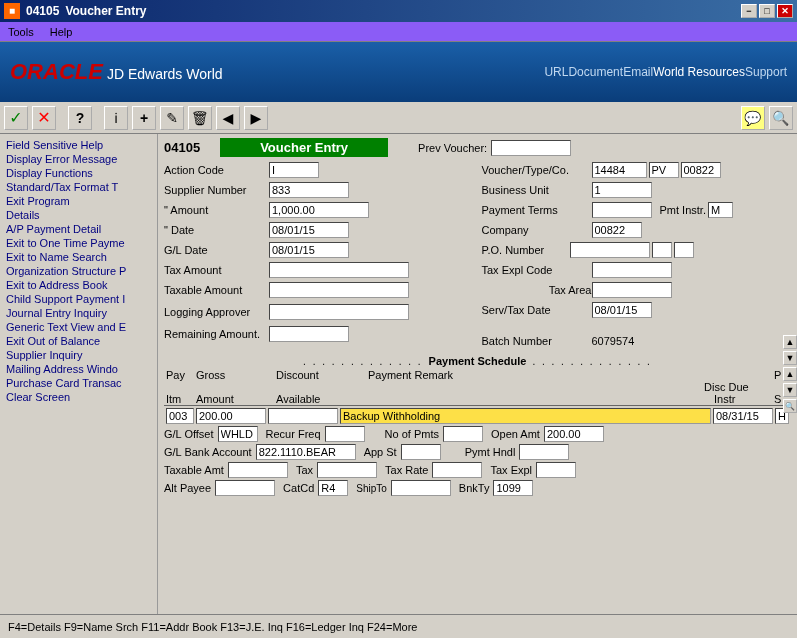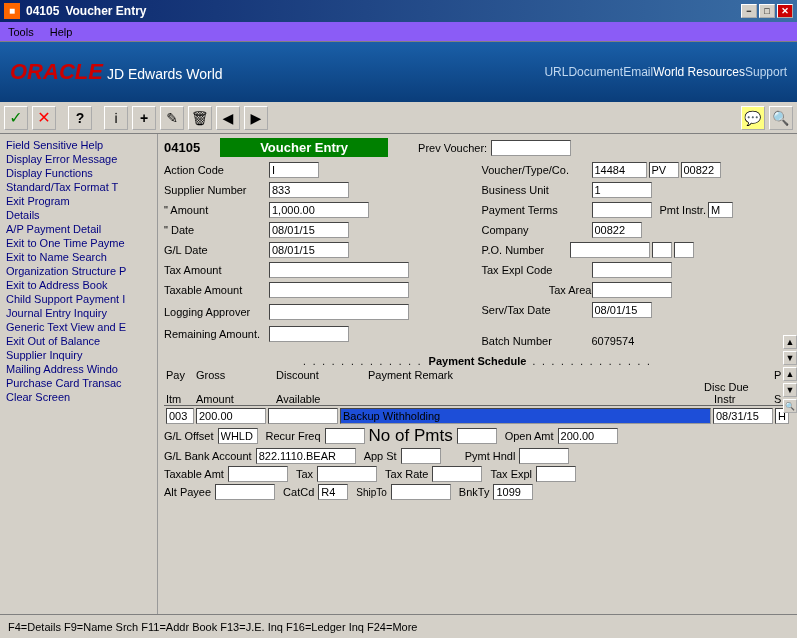--- a/index.html
+++ b/index.html
@@ -226,34 +226,34 @@
         <span style="width:80px;">Available</span>
         <span style="flex:1;"></span>
         <span style="width:60px;">Instr</span>
         <span style="width:15px;">S</span>
       </div>
 
       <div style="display:flex;align-items:center;margin-top:2px;padding:0 2px;">
         <input type="text" style="width: 28px;" value="003">
         <input type="text" style="width: 70px; margin-left: 2px;" value="200.00">
         <input type="text" style="width: 70px; margin-left: 2px;" value="">
-        <input type="text" style="flex: 1 1 0%; margin-left: 2px; background: #1d4ed8;" value="Backup Withholding">
+        <input type="text" style="flex: 1 1 0%; margin-left: 2px; background: #fde047;" value="Backup Withholding">
         <input type="text" style="width: 60px; margin-left: 2px;" value="08/31/15">
         <input type="text" style="width: 14px; margin-left: 2px;" value="H">
       </div>
     </div>
 
     <div style="margin-top:2px;">
 
       <div style="display:flex;align-items:center;gap:4px;margin-bottom:2px;">
         <span style="font-size:11px;">G/L Offset</span>
         <input type="text" style="width: 40px;" value="WHLD">
         <span style="font-size:11px;margin-left:4px;">Recur Freq</span>
         <input type="text" style="width: 40px;" value="">
-        <span style="font-size:17px;margin-left:0;">No of Pmts</span>
+        <span style="font-size:11px;margin-left:16px;">No of Pmts</span>
         <input type="text" style="width: 40px;" value="">
         <span style="font-size:11px;margin-left:4px;">Open Amt</span>
         <input type="text" style="width: 60px;" value="200.00">
       </div>
 
       <div style="display:flex;align-items:center;gap:4px;margin-bottom:2px;">
         <span style="font-size:11px;">G/L Bank Account</span>
         <input type="text" style="width: 100px;" value="822.1110.BEAR">
         <span style="font-size:11px;margin-left:4px;">App St</span>
         <input type="text" style="width: 40px;" value="">

